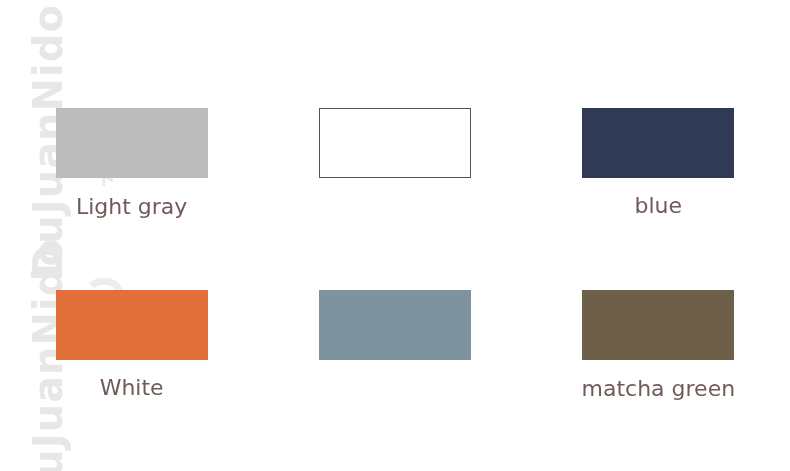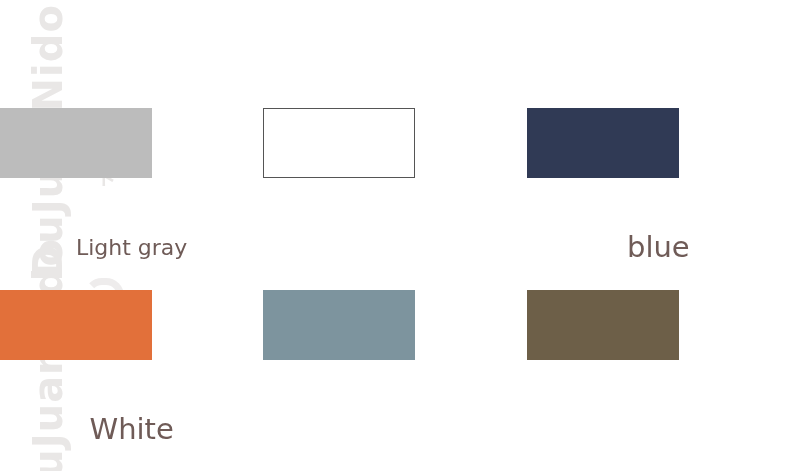--- a/index.html
+++ b/index.html
@@ -87,39 +87,39 @@
     grid-template-columns: repeat(3, 1fr);
     grid-template-rows: 182px 182px;
     align-content: start;
     padding-top: 108px;
     box-sizing: border-box;
   }
 
   .swatch-cell {
     display: flex;
     flex-direction: column;
-    gap: 41px;
+    align-items: center;
   }
 
   .swatch-chip {
     width: 152px;
     height: 70px;
     box-sizing: border-box;
   }
 
   .swatch-label {
     margin-top: 14px;
     color: #6f5b57;
     font-size: 22px;
     line-height: 30px;
     white-space: nowrap;
     text-align: center;
   }
   .swatch-label.size-lg {
-    font-size: 29px;
+    font-size: 22px;
     line-height: 36px;
     margin-top: 10px;
   }
 </style>
 </head>
 <body style="background: rgb(255, 255, 255);">
 
 <div id="palette-board">
 
   <div class="watermark">
@@ -149,16 +149,17 @@
       <div class="swatch-chip" style="background-color: rgb(226, 112, 58); border: none;"></div>
       <div class="swatch-label size-lg" style="color: rgb(111, 91, 87);">White</div>
     </div>
 
     <div class="swatch-cell">
       <div class="swatch-chip" style="background-color: rgb(125, 148, 158); border: none;"></div>
     </div>
 
     <div class="swatch-cell">
       <div class="swatch-chip" style="background-color: rgb(109, 95, 72); border: none;"></div>
+      <div class="swatch-label" style="color: rgb(111, 91, 87);">matcha green</div>
     </div>
 
   </div>
 </div>
 
 </body></html>

